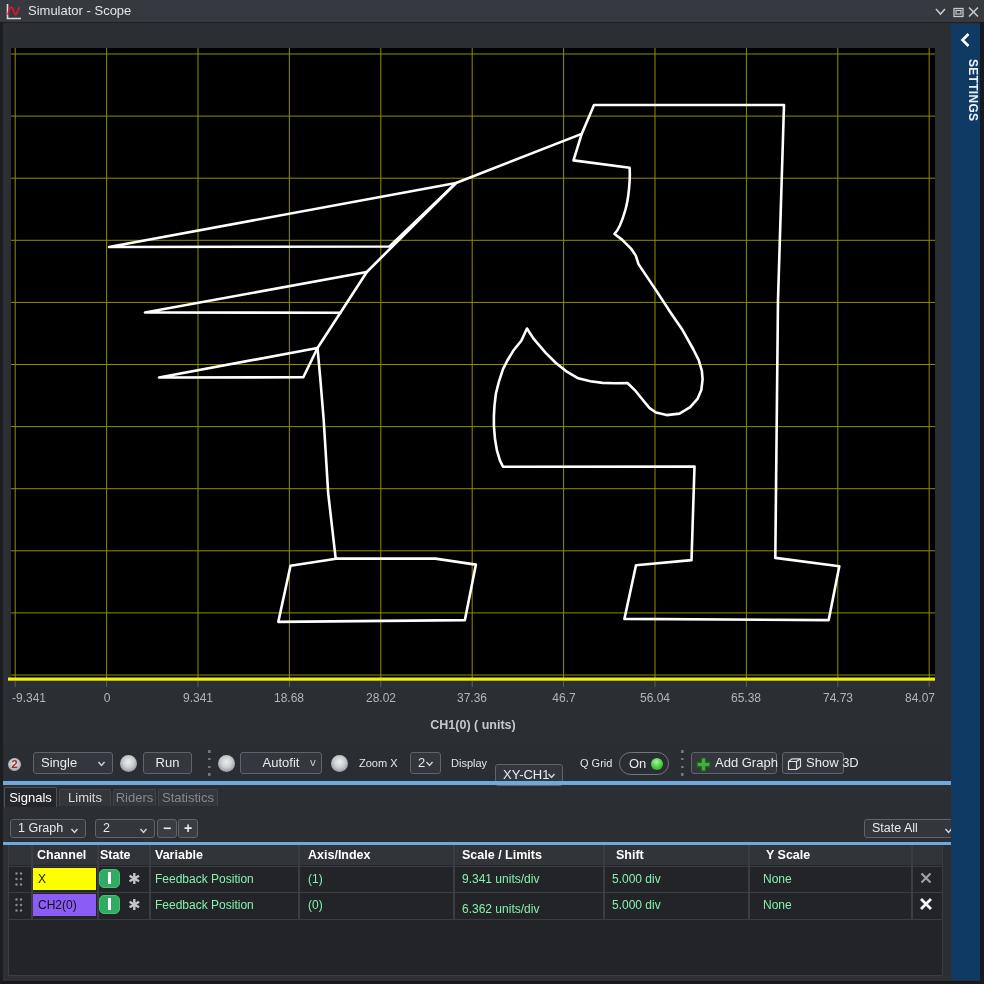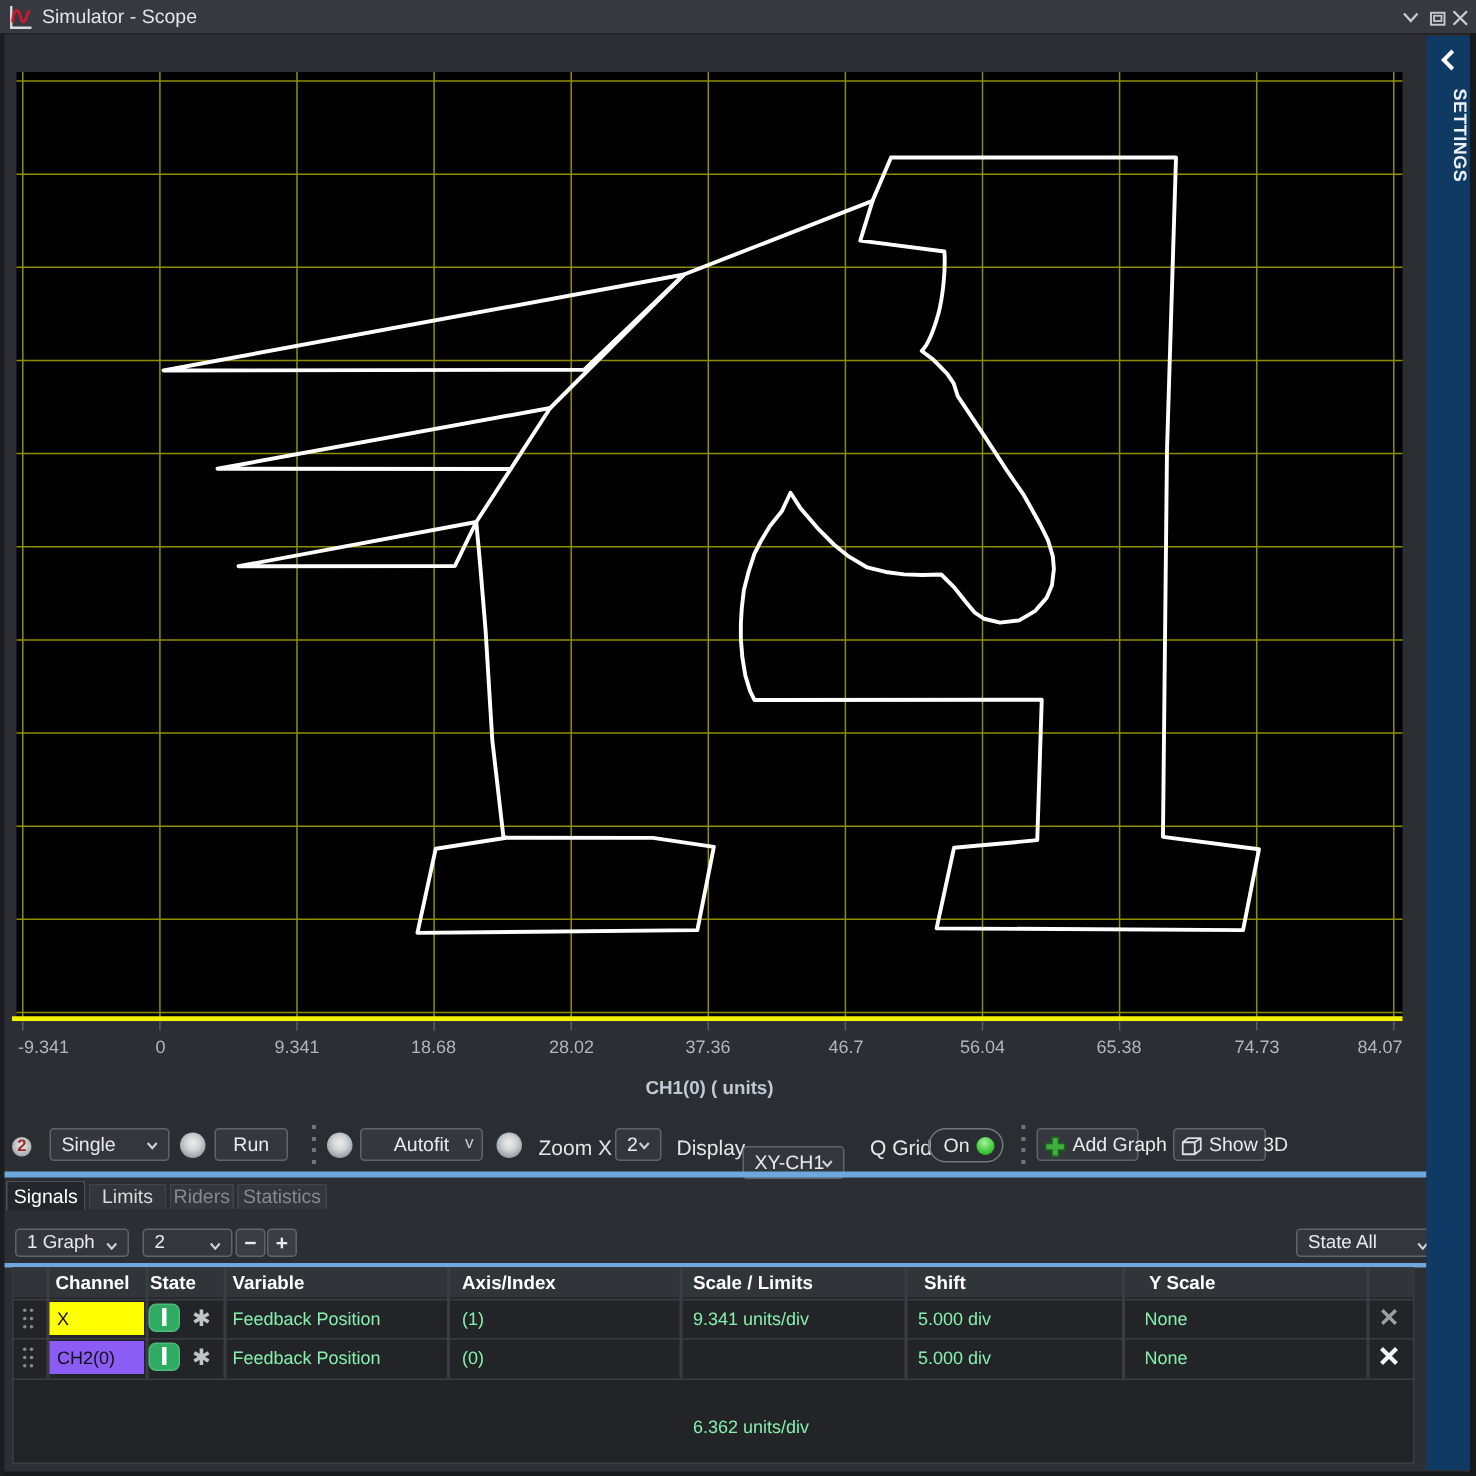--- a/index.html
+++ b/index.html
@@ -9,21 +9,21 @@
   .titlebar{left:0;top:0;width:984px;height:22px;background:#36393f;border-bottom:1px solid #1e2023;}
   .title-text{left:28px;top:3px;font-size:13px;color:#e2e4e6;}
   .settings-strip{left:951px;top:24px;width:29px;height:956px;background:#0e3a63;}
   .settings-text{left:0;top:35px;width:29px;text-align:left;color:#eef1f4;font-weight:bold;
       font-size:12px;letter-spacing:0.3px;writing-mode:vertical-rl;height:90px;}
   .btn{position:absolute;box-sizing:border-box;height:22px;background:#34383e;border:1px solid #60646a;
        border-radius:3px;color:#e8eaec;font-size:13px;text-align:center;line-height:20px;white-space:nowrap;}
   .sel{position:absolute;box-sizing:border-box;height:22px;background:#33373d;border:1px solid #60646a;
        border-radius:3px;color:#e8eaec;font-size:13px;line-height:20px;padding-left:7px;white-space:nowrap;}
   .sel .ar{position:absolute;right:6px;top:8px;width:9px;height:6px;}
-  .lbl{position:absolute;color:#e4e6e8;font-size:14px;}
+  .lbl{position:absolute;color:#e4e6e8;font-size:11px;}
   .led{position:absolute;width:17px;height:17px;border-radius:50%;
        background:radial-gradient(circle at 50% 42%, #ededed 0%, #cdd0d2 40%, #94979b 78%, #717478 100%);}
   .dotsep{position:absolute;width:3px;height:30px;top:750px;
        background-image:repeating-linear-gradient(#73777d 0 2.6px, transparent 2.6px 7.8px);background-size:2.6px 100%;background-repeat:no-repeat;}
   .tab{position:absolute;box-sizing:border-box;height:17px;top:789px;background:#33363b;border:1px solid #42464b;
        border-bottom:none;color:#86898e;font-size:13px;text-align:center;line-height:16px;border-radius:2px 2px 0 0;}
   .cell{position:absolute;font-size:12px;color:#86efac;}
   .hcell{position:absolute;font-size:12.5px;color:#fff;font-weight:bold;}
   .vline{position:absolute;width:1.5px;background:#3a3d42;}
 </style>
@@ -89,21 +89,21 @@
 <div class="lbl" style="left:451px;top:757px;">Display</div>
 <div class="sel" style="left:495px;top:751.5px;width:68px;margin-top:12px;">XY-CH1<svg class="ar" viewBox="0 0 8 6">
       <path d="M1 1 L4 4.5 L7 1" stroke="#d0d3d6" stroke-width="1.4" fill="none"></path>
     </svg></div>
 <div class="lbl" style="left:580px;top:757px;">Q Grid</div>
 <div class="abs" style="left:619px;top:751.5px;width:50px;height:23px;border:1.4px solid #74787e;border-radius:12px;
      color:#e8eaec;font-size:13px;line-height:21px;box-sizing:border-box;padding-left:9px;">On</div>
 <div class="abs" style="left:651px;top:758px;width:12px;height:12px;border-radius:50%;
      background:radial-gradient(circle at 45% 32%, #a8f0a0, #44cc3c 55%, #2a9e28);"></div>
 <div class="dotsep" style="left:681px;"></div>
-<div class="btn" style="left:691px;top:751.5px;width:68px;text-align:left;padding-left:23px;">Add Graph</div>
+<div class="btn" style="left:691px;top:751.5px;width:86px;text-align:left;padding-left:23px;">Add Graph</div>
 <svg class="abs" style="left:696px;top:757px" width="15" height="15" viewBox="0 0 15 15">
   <path d="M5.2 1 H9.8 V5.2 H14 V9.8 H9.8 V14 H5.2 V9.8 H1 V5.2 H5.2 Z" fill="#3fae3f" stroke="#1e5c1e" stroke-width="1.2"></path>
 </svg>
 <div class="btn" style="left:782px;top:751.5px;width:62px;text-align:left;padding-left:23px;">Show 3D</div>
 <svg class="abs" style="left:787px;top:757px" width="15" height="15" viewBox="0 0 15 15">
   <path d="M1.5 4.5 L9.5 4.5 L9.5 12.5 L1.5 12.5 Z M9.5 4.5 L13.5 1.8 M1.5 4.5 L5 1.8 L13.5 1.8 L13.5 9.5 L9.5 12.5" stroke="#dcdee0" stroke-width="1.2" fill="none" stroke-linejoin="round"></path>
 </svg>
 
 <div class="abs" style="left:0;top:781px;width:951px;height:3.5px;background:#6ea8dd;"></div>
 
@@ -180,21 +180,21 @@
       <circle cx="2.5" cy="13.5" r="1.2"></circle>
       <circle cx="7" cy="13.5" r="1.2"></circle>
     </g>
   </svg>
 <div class="abs" style="left:33px;top:894px;width:63px;height:22px;background:#8b5cf6;color:#111;font-size:12px;line-height:22px;padding-left:5px;box-sizing:border-box;">CH2(0)</div>
 <div class="abs" style="left:99px;top:894.5px;width:21px;height:19px;background:#30ab62;border:1px solid #4cbd78;border-radius:5px;box-sizing:border-box;"></div>
 <div class="abs" style="left:108.2px;top:898px;width:2.4px;height:11.5px;background:#fff;"></div>
 <div class="abs" style="left:128px;top:896px;color:#c2c5c8;font-size:15px;">✱</div>
 <div class="cell" style="left:155px;top:898px;">Feedback Position</div>
 <div class="cell" style="left:308px;top:898px;">(0)</div>
-<div class="cell" style="left:462px;top:944px;">6.362 units/div</div>
+<div class="cell" style="left:462px;top:902px;">6.362 units/div</div>
 <div class="cell" style="left:612px;top:898px;">5.000 div</div>
 <div class="cell" style="left:763px;top:898px;">None</div>
 <svg class="abs" style="left:918px;top:896px" width="16" height="16" viewBox="0 0 16 16">
   <path d="M3 3 L13 13 M13 3 L3 13" stroke="#f2f4f6" stroke-width="2.8"></path>
 </svg>
 
 <div class="abs" style="left:0;top:976px;width:984px;height:5px;background:#2d3035;"></div>
 <div class="abs" style="left:0;top:981px;width:984px;height:3px;background:#17191c;"></div>
 <div class="abs" style="left:0;top:22px;width:2.5px;height:962px;background:#1b1d20;"></div>
 <div class="abs" style="left:980px;top:22px;width:4px;height:962px;background:#17191c;"></div>

